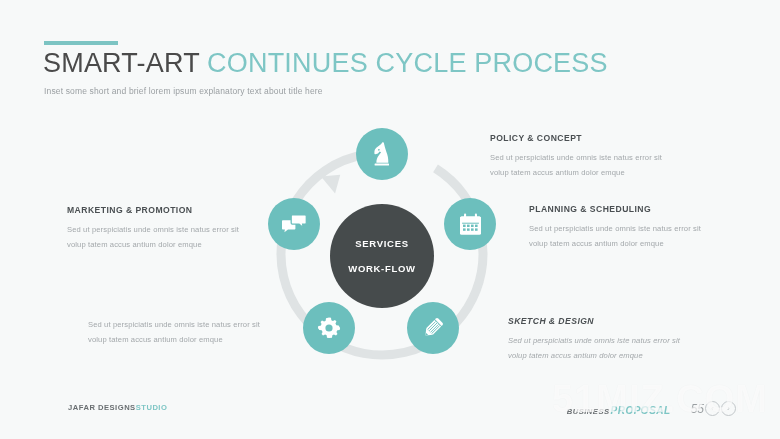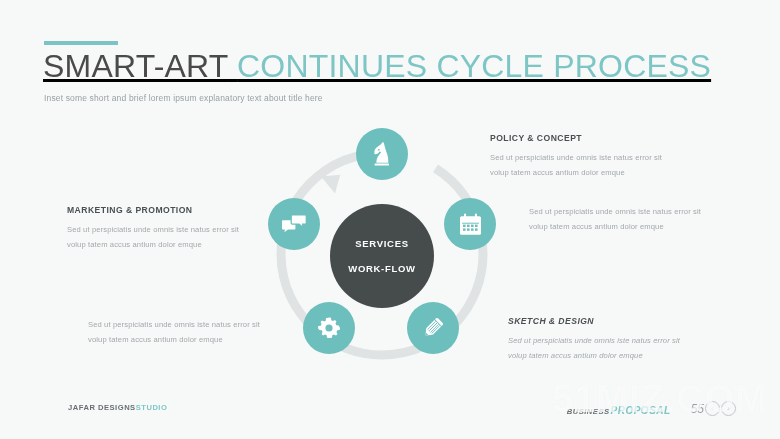--- a/index.html
+++ b/index.html
@@ -24,42 +24,40 @@
     left: 44px;
     top: 41px;
     width: 74px;
     height: 4px;
     background: #7cc4c3;
   }
   #page-title {
     position: absolute;
     left: 43px;
     top: 48px;
-    font-size: 32px;
+    font-size: 27px;
     letter-spacing: 0.2px;
     white-space: nowrap;
-    text-decoration: underline;
   }
   #page-title .t-dark {
     color: #4a4a4a;
     font-weight: normal;
   }
   #page-title .t-accent {
     color: #7ec6c5;
     font-weight: normal;
   }
   #page-subtitle {
     position: absolute;
     left: 44px;
     top: 86px;
     font-size: 8.5px;
     color: #9a9fa2;
     letter-spacing: 0.15px;
     white-space: nowrap;
-    margin-top: 7px;
   }
 
   
   #diagram {
     position: absolute;
     left: 255px;
     top: 126px;
     width: 265px;
     height: 260px;
   }
@@ -282,20 +280,21 @@
     </div>
   </div>
 
   <div class="callout right" id="callout-policy">
     <div class="c-title">POLICY &amp; CONCEPT</div>
     <div class="c-line">Sed ut perspiciatis unde omnis iste natus error sit</div>
     <div class="c-line">volup tatem accus antium dolor emque</div>
   </div>
 
   <div class="callout right" id="callout-planning">
+    <div class="c-title">PLANNING &amp; SCHEDULING</div>
     <div class="c-line">Sed ut perspiciatis unde omnis iste natus error sit</div>
     <div class="c-line">volup tatem accus antium dolor emque</div>
   </div>
 
   <div class="callout right" id="callout-sketch">
     <div class="c-title">SKETCH &amp; DESIGN</div>
     <div class="c-line">Sed ut perspiciatis unde omnis iste natus error sit</div>
     <div class="c-line">volup tatem accus antium dolor emque</div>
   </div>
 

